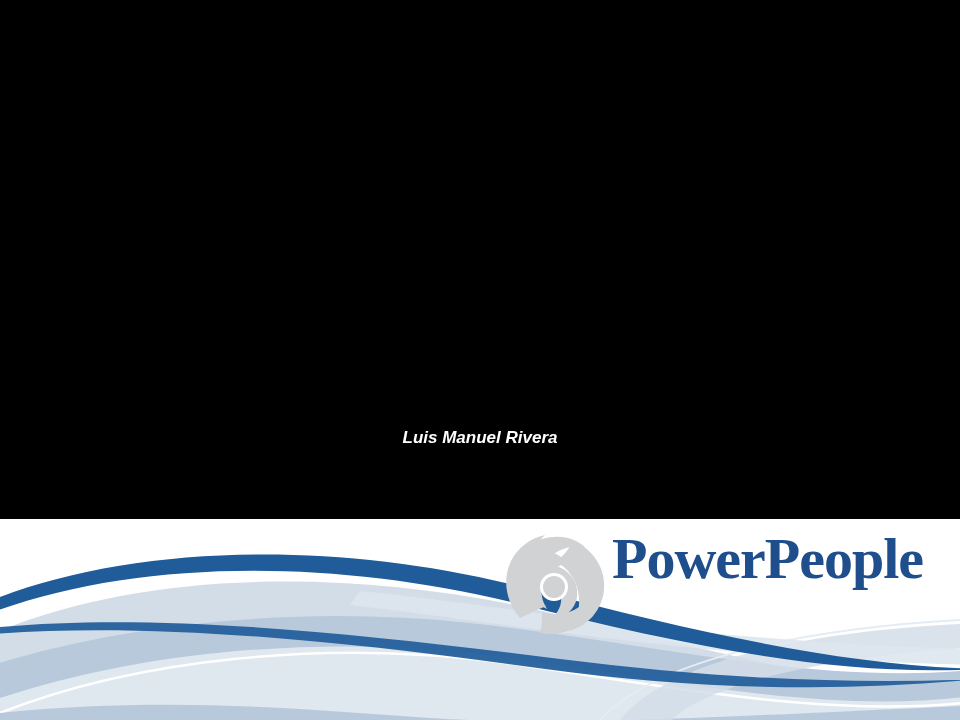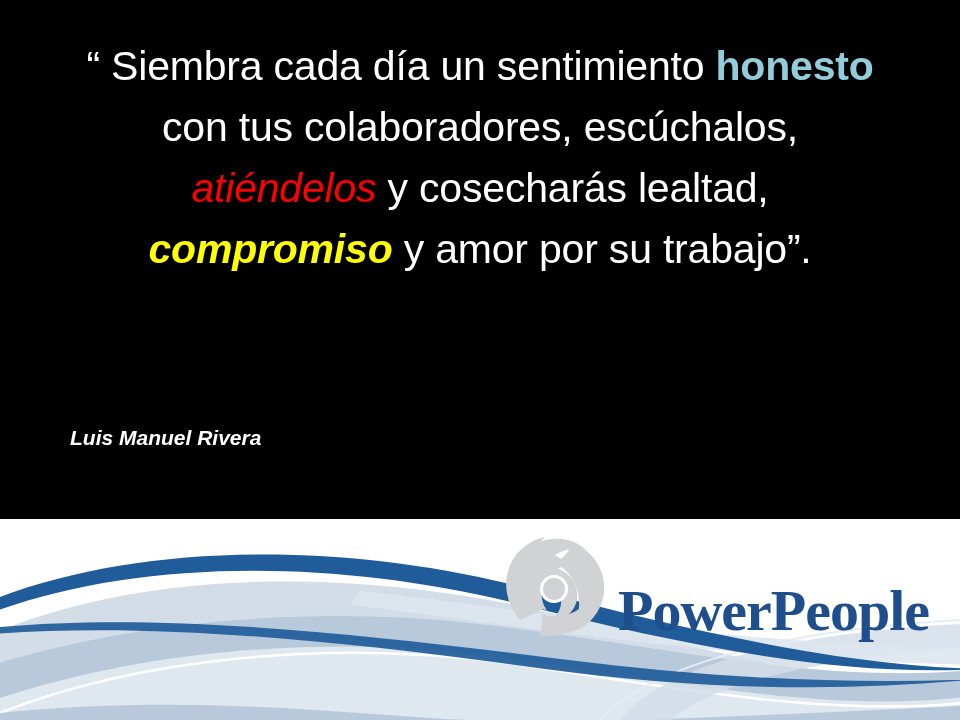--- a/index.html
+++ b/index.html
@@ -58,24 +58,24 @@
     color: #FFFF00;
     font-weight: bold;
     font-style: italic;
   }
 
   .attribution {
     position: absolute;
     left: 70px;
     top: 425px;
     width: 820px;
-    text-align: left;
+    text-align: center;
     color: #ffffff;
     font-family: "Liberation Sans", sans-serif;
-    font-size: 21px;
+    font-size: 17px;
     line-height: 25px;
     font-style: italic;
   }
   .attr-name { font-weight: bold; }
   .attr-role { font-weight: normal; }
 
   
   .footer {
     position: absolute;
     left: 0;
@@ -95,22 +95,22 @@
     display: block;
   }
 
   .logo {
     position: absolute;
     left: 500px;
     top: 530px;
     width: 400px;
     height: 110px;
     display: flex;
-    align-items: flex-end;
-    gap: 10px;
+    align-items: flex-start;
+    gap: 4px;
   }
 
   .logo-mark {
     width: 108px;
     height: 108px;
     flex: 0 0 108px;
   }
 
   .logo-word {
     font-family: "Liberation Serif", serif;
@@ -122,21 +122,20 @@
     white-space: nowrap;
   }
 </style>
 </head>
 <body>
 
 <div class="slide">
 
   <div class="quote-panel">
 
-    <div class="quote-text"><span>“ </span><span>Siembra cada día un sentimiento </span><span class="w-honesto">honesto</span><span> con tus colaboradores, escúchalos, </span><span class="w-atiendelos">atiéndelos</span><span> y cosecharás lealtad, </span><span class="w-compromiso">compromiso</span><span> y amor por su trabajo”.</span></div>
 
     <div class="attribution">
       <div class="attr-name">Luis Manuel Rivera</div>
     </div>
   </div>
 
   <div class="footer">
     <svg class="footer-waves" viewBox="0 0 960 201" preserveAspectRatio="none">
       <defs>
         <clipPath id="fclip">

